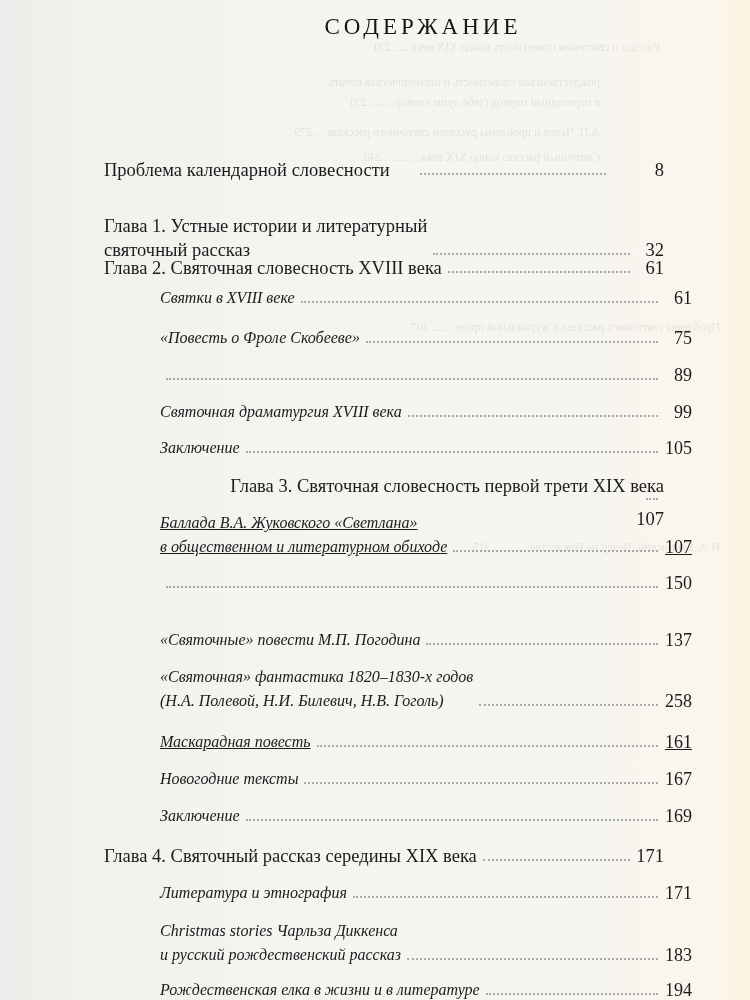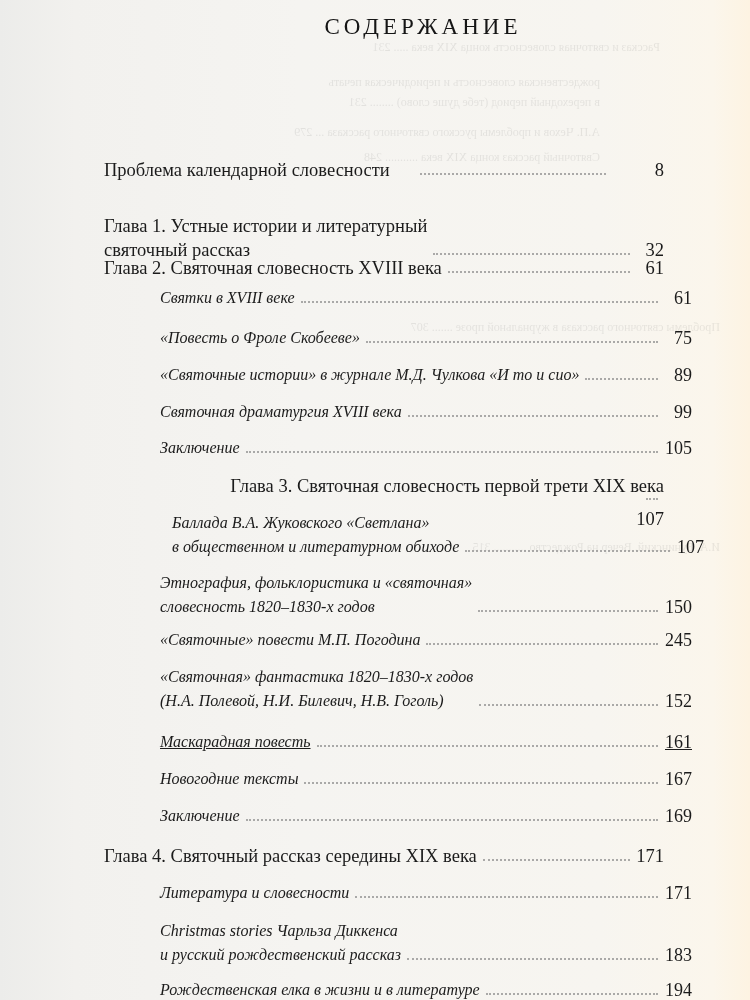--- a/index.html
+++ b/index.html
@@ -129,61 +129,58 @@
     <span class="text">Святки в XVIII веке</span>
     <span class="dots"></span>
     <span class="page-num">61</span>
   </div>
       <div class="entry sub" style="position: absolute; top: 176px; left: 28px;">
     <span class="text">«Повесть о Фроле Скобееве»</span>
     <span class="dots"></span>
     <span class="page-num">75</span>
   </div>
       <div class="entry sub" style="position: absolute; top: 213px; left: 28px;">
-    <span class="text">«Святочные истории» в журнале М.Д. Чулкова «И то и сио»</span>
     <span class="dots"></span>
     <span class="page-num">89</span>
   </div>
       <div class="entry sub" style="position: absolute; top: 250px; left: 28px;">
     <span class="text">Святочная драматургия XVIII века</span>
     <span class="dots"></span>
     <span class="page-num">99</span>
   </div>
       <div class="entry sub" style="position: absolute; top: 286px; left: 28px;">
     <span class="text">Заключение</span>
     <span class="dots"></span>
     <span class="page-num">105</span>
   </div>
       <div class="entry top" style="position: absolute; top: 324px; left: 0px; flex-direction: column;">
     <span class="text">Глава 3. Святочная словесность первой трети XIX века</span>
     <span class="dots"></span>
     <span class="page-num">107</span>
   </div>
-      <div class="entry sub" style="position: absolute; top: 361px; left: 40px;">
+      <div class="entry sub" style="position: absolute; top: 361px; left: 28px; text-decoration: underline;">
     <span class="text">Баллада В.А. Жуковского «Светлана»
 в общественном и литературном обиходе</span>
     <span class="dots"></span>
     <span class="page-num">107</span>
   </div>
       <div class="entry sub" style="position: absolute; top: 421px; left: 28px;">
-    <span class="text">Этнография, фольклористика и «святочная»
-словесность 1820–1830-х годов</span>
     <span class="dots"></span>
     <span class="page-num">150</span>
   </div>
       <div class="entry sub" style="position: absolute; top: 478px; left: 28px;">
     <span class="text">«Святочные» повести М.П. Погодина</span>
     <span class="dots"></span>
-    <span class="page-num">245</span>
+    <span class="page-num">137</span>
   </div>
       <div class="entry sub" style="position: absolute; top: 515px; left: 28px;">
     <span class="text">«Святочная» фантастика 1820–1830-х годов
 (Н.А. Полевой, Н.И. Билевич, Н.В. Гоголь)</span>
     <span class="dots"></span>
-    <span class="page-num">152</span>
+    <span class="page-num">258</span>
   </div>
       <div class="entry sub" style="position: absolute; top: 580px; left: 28px; text-decoration: underline;">
     <span class="text">Маскарадная повесть</span>
     <span class="dots"></span>
     <span class="page-num">161</span>
   </div>
       <div class="entry sub" style="position: absolute; top: 617px; left: 28px;">
     <span class="text">Новогодние тексты</span>
     <span class="dots"></span>
     <span class="page-num">167</span>
@@ -192,21 +189,21 @@
     <span class="text">Заключение</span>
     <span class="dots"></span>
     <span class="page-num">169</span>
   </div>
       <div class="entry top" style="position: absolute; top: 694px; left: 0px;">
     <span class="text">Глава 4. Святочный рассказ середины XIX века</span>
     <span class="dots"></span>
     <span class="page-num">171</span>
   </div>
       <div class="entry sub" style="position: absolute; top: 731px; left: 28px;">
-    <span class="text">Литература и словесности</span>
+    <span class="text">Литература и этнография</span>
     <span class="dots"></span>
     <span class="page-num">171</span>
   </div>
       <div class="entry sub" style="position: absolute; top: 769px; left: 28px;">
     <span class="text">Christmas stories Чарльза Диккенса
 и русский рождественский рассказ</span>
     <span class="dots"></span>
     <span class="page-num">183</span>
   </div>
       <div class="entry sub" style="position: absolute; top: 828px; left: 28px;">

